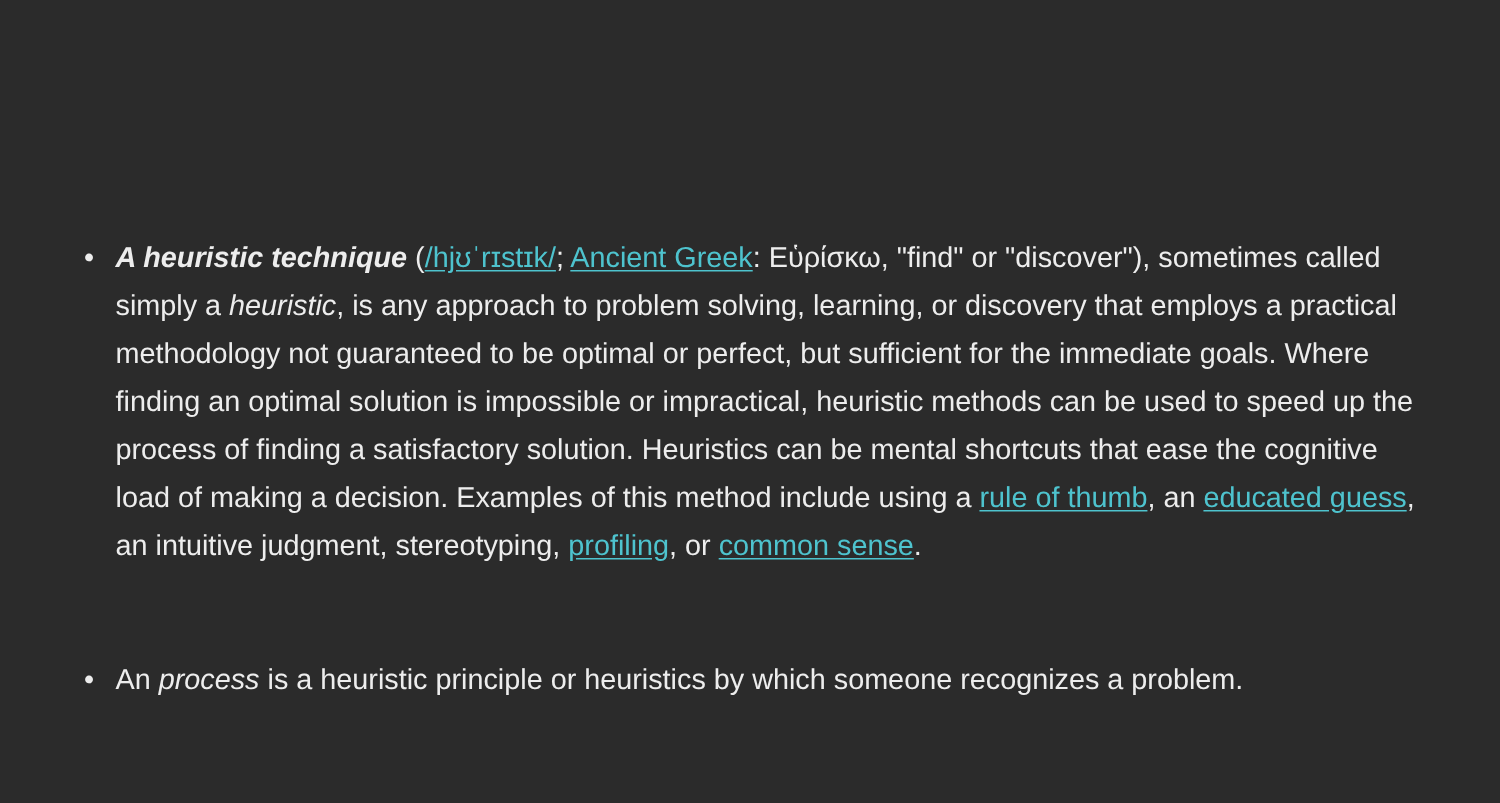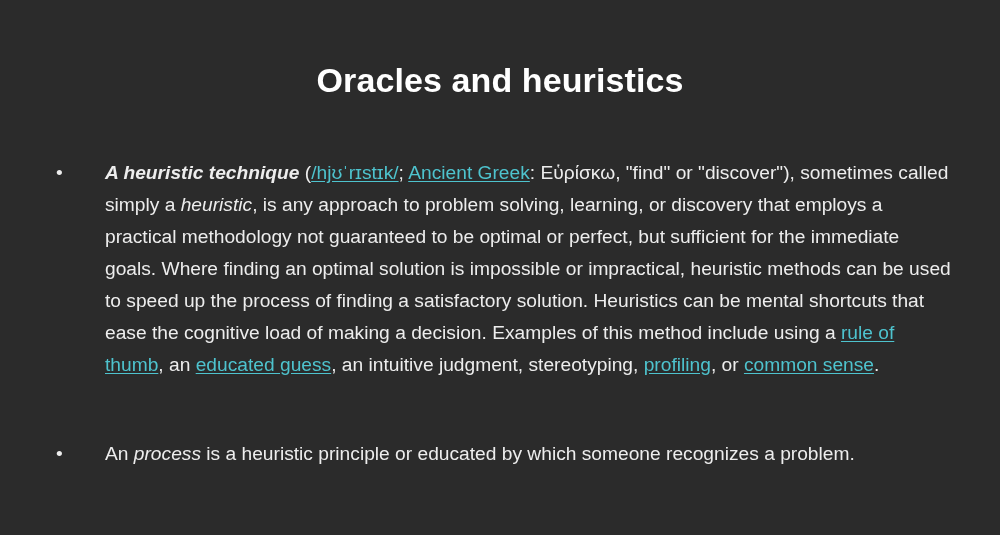--- a/index.html
+++ b/index.html
@@ -55,21 +55,20 @@
     left: 6px;
     top: 0;
     width: 14px;
     color: #ededed;
     font-size: 19.2px;
     line-height: 32px;
     text-align: left;
   }
   .bullet-text {
     display: block;
-    margin-left: 28px;
   }
   .b-i {
     font-weight: bold;
     font-style: italic;
   }
   .i {
     font-style: italic;
   }
   .link {
     color: #4ec3ce;
@@ -79,28 +78,27 @@
   }
   .ipa {
     font-style: normal;
   }
 </style>
 </head>
 <body>
 
 <div class="slide">
 
-  <div class="slide-title">Oracles and heuristics</div>
 
   <div class="body-block">
 
     <div class="bullet-row">
       <span class="bullet-marker">•</span>
       <span class="bullet-text"><span class="b-i">A heuristic technique</span><span> (</span><span class="link ipa">/hjʊˈrɪstɪk/</span><span>; </span><span class="link">Ancient Greek</span><span>: Εὑρίσκω, "find" or "discover"), sometimes called simply a </span><span class="i">heuristic</span><span>, is any approach to problem solving, learning, or discovery that employs a practical methodology not guaranteed to be optimal or perfect, but sufficient for the immediate goals. Where finding an optimal solution is impossible or impractical, heuristic methods can be used to speed up the process of finding a satisfactory solution. Heuristics can be mental shortcuts that ease the cognitive load of making a decision. Examples of this method include using a </span><span class="link">rule of thumb</span><span>, an </span><span class="link">educated guess</span><span>, an intuitive judgment, stereotyping, </span><span class="link">profiling</span><span>, or </span><span class="link">common sense</span><span>.</span></span>
     </div>
 
     <div class="bullet-row">
       <span class="bullet-marker">•</span>
-      <span class="bullet-text"><span>An </span><span class="i">process</span><span> is a heuristic principle or educated by which someone recognizes a problem.</span></span>
+      <span class="bullet-text"><span>An </span><span class="i">process</span><span> is a heuristic principle or heuristics by which someone recognizes a problem.</span></span>
     </div>
 
   </div>
 </div>
 
 </body></html>

